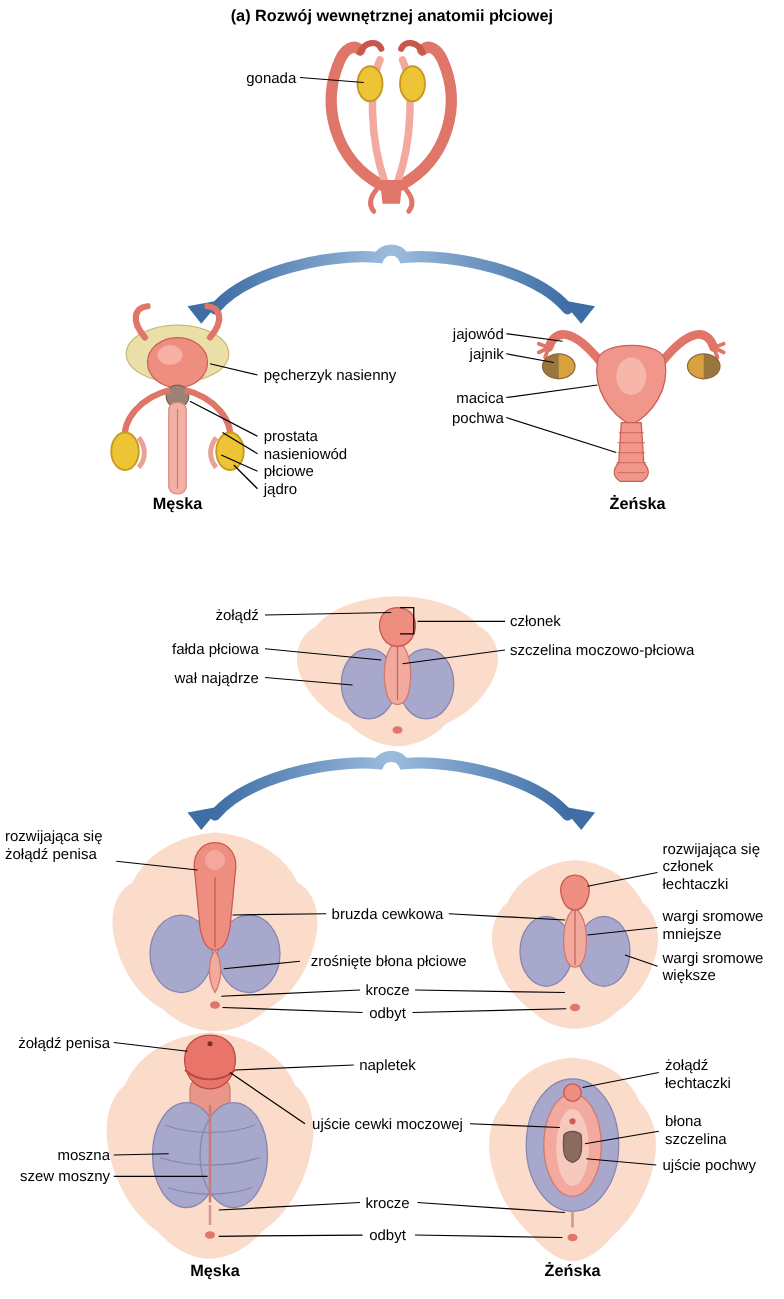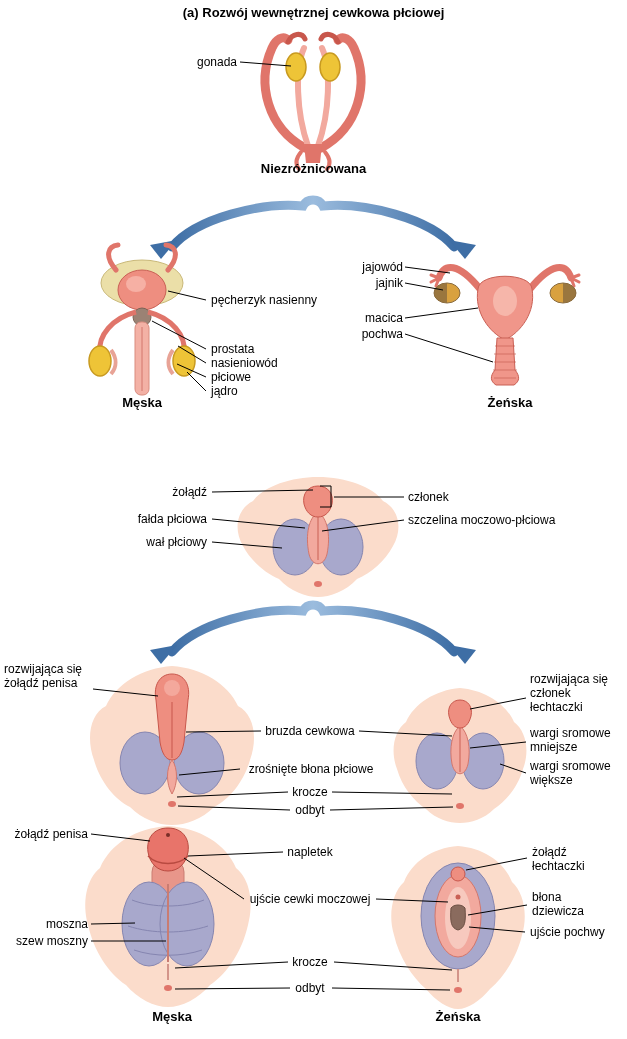--- a/index.html
+++ b/index.html
@@ -181,54 +181,53 @@
       <path d="M288,962 L175,968"></path>
       <path d="M334,962 L452,970"></path>
       <path d="M290,988 L175,989"></path>
       <path d="M332,988 L450,990"></path>
       <path d="M527,858 L466,870"></path>
       <path d="M527,905 L468,915"></path>
       <path d="M525,932 L469,927"></path>
     </g>
   </svg>
 
-  <div class="lbl b center" style="top:6px">(a) Rozwój wewnętrznej cewkowa płciowej</div>
+  <div class="lbl b center" style="top:6px">(a) Rozwój wewnętrznej anatomii płciowej</div>
   <div class="lbl tr" style="right:390px;top:55px">gonada</div>
-  <div class="lbl b center" style="top:162px">Niezróżnicowana</div>
   <div class="lbl" style="left:211px;top:293px">pęcherzyk nasienny</div>
   <div class="lbl" style="left:211px;top:342px">prostata</div>
   <div class="lbl" style="left:211px;top:356px">nasieniowód</div>
   <div class="lbl" style="left:211px;top:370px">płciowe</div>
   <div class="lbl" style="left:211px;top:384px">jądro</div>
   <div class="lbl b tc" style="left:100px;top:396px;width:84px">Męska</div>
   <div class="lbl tr" style="right:224px;top:260px">jajowód</div>
   <div class="lbl tr" style="right:224px;top:276px">jajnik</div>
   <div class="lbl tr" style="right:224px;top:311px">macica</div>
   <div class="lbl tr" style="right:224px;top:327px">pochwa</div>
   <div class="lbl b tc" style="left:468px;top:396px;width:84px">Żeńska</div>
 
   <div class="lbl tr" style="right:420px;top:485px">żołądź</div>
   <div class="lbl tr" style="right:420px;top:512px">fałda płciowa</div>
-  <div class="lbl tr" style="right:420px;top:535px">wał płciowy</div>
+  <div class="lbl tr" style="right:420px;top:535px">wał najądrze</div>
   <div class="lbl" style="left:408px;top:490px">członek</div>
   <div class="lbl" style="left:408px;top:513px">szczelina moczowo-płciowa</div>
   <div class="lbl wrap tr" style="right:537px;top:662px;width:86px">rozwijająca się żołądź penisa</div>
   <div class="lbl tc" style="left:248px;top:724px;width:124px">bruzda cewkowa</div>
   <div class="lbl tc" style="left:241px;top:762px;width:140px">zrośnięte błona płciowe</div>
   <div class="lbl tc" style="left:248px;top:785px;width:124px">krocze</div>
   <div class="lbl tc" style="left:248px;top:803px;width:124px">odbyt</div>
   <div class="lbl wrap" style="left:530px;top:672px;width:92px">rozwijająca się członek łechtaczki</div>
   <div class="lbl wrap" style="left:530px;top:726px;width:90px">wargi sromowe mniejsze</div>
   <div class="lbl wrap" style="left:530px;top:759px;width:90px">wargi sromowe większe</div>
   <div class="lbl tr" style="right:539px;top:827px">żołądź penisa</div>
   <div class="lbl tc" style="left:250px;top:845px;width:120px">napletek</div>
   <div class="lbl tc" style="left:240px;top:892px;width:140px">ujście cewki moczowej</div>
   <div class="lbl tr" style="right:539px;top:917px">moszna</div>
   <div class="lbl tr" style="right:539px;top:934px">szew moszny</div>
   <div class="lbl tc" style="left:248px;top:955px;width:124px">krocze</div>
   <div class="lbl tc" style="left:248px;top:981px;width:124px">odbyt</div>
   <div class="lbl wrap" style="left:532px;top:845px;width:80px">żołądź łechtaczki</div>
-  <div class="lbl wrap" style="left:532px;top:890px;width:80px">błona dziewicza</div>
+  <div class="lbl wrap" style="left:532px;top:890px;width:80px">błona szczelina</div>
   <div class="lbl" style="left:530px;top:925px">ujście pochwy</div>
   <div class="lbl b tc" style="left:130px;top:1010px;width:84px">Męska</div>
   <div class="lbl b tc" style="left:416px;top:1010px;width:84px">Żeńska</div>
 
 </div>
 
 </body></html>

